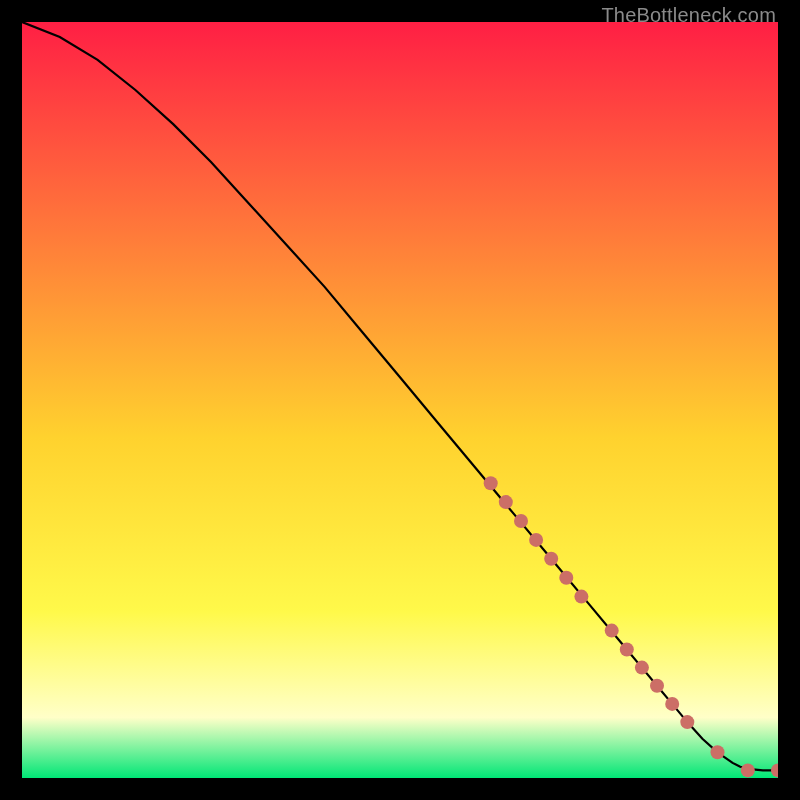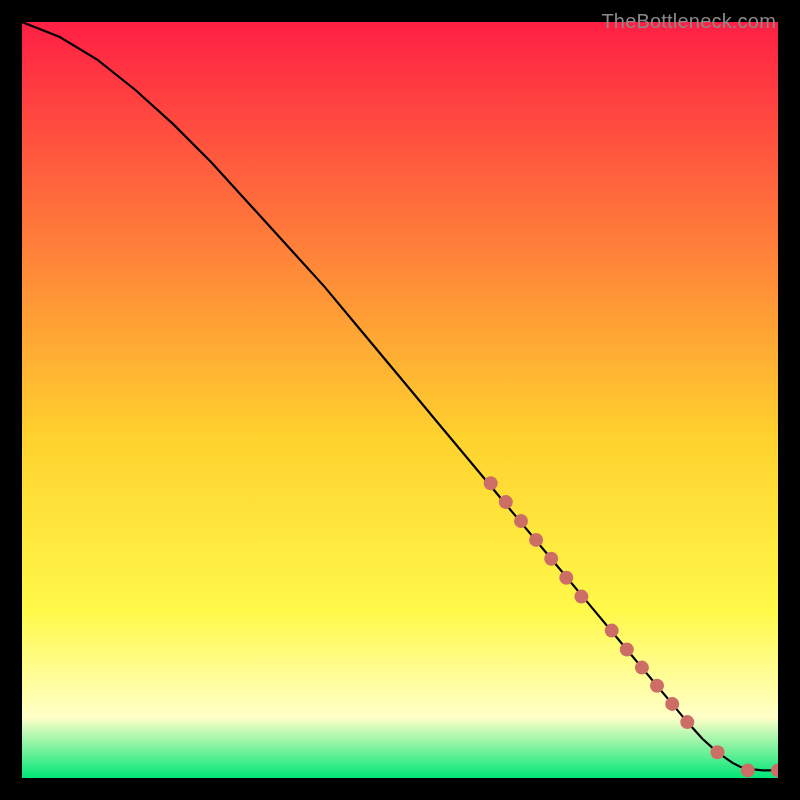--- a/index.html
+++ b/index.html
@@ -21,21 +21,21 @@
   }
   .plot-area {
     position: absolute;
     left: 0;
     top: 0;
     width: 756px;
     height: 756px;
   }
   .watermark {
     position: absolute;
-    top: 10px;
+    top: 4px;
     right: 24px;
     color: #8a8a8a;
     font-size: 20px;
     font-weight: 500;
     letter-spacing: 0.2px;
     text-align: center;
   }
 </style>
 </head>
 <body>

